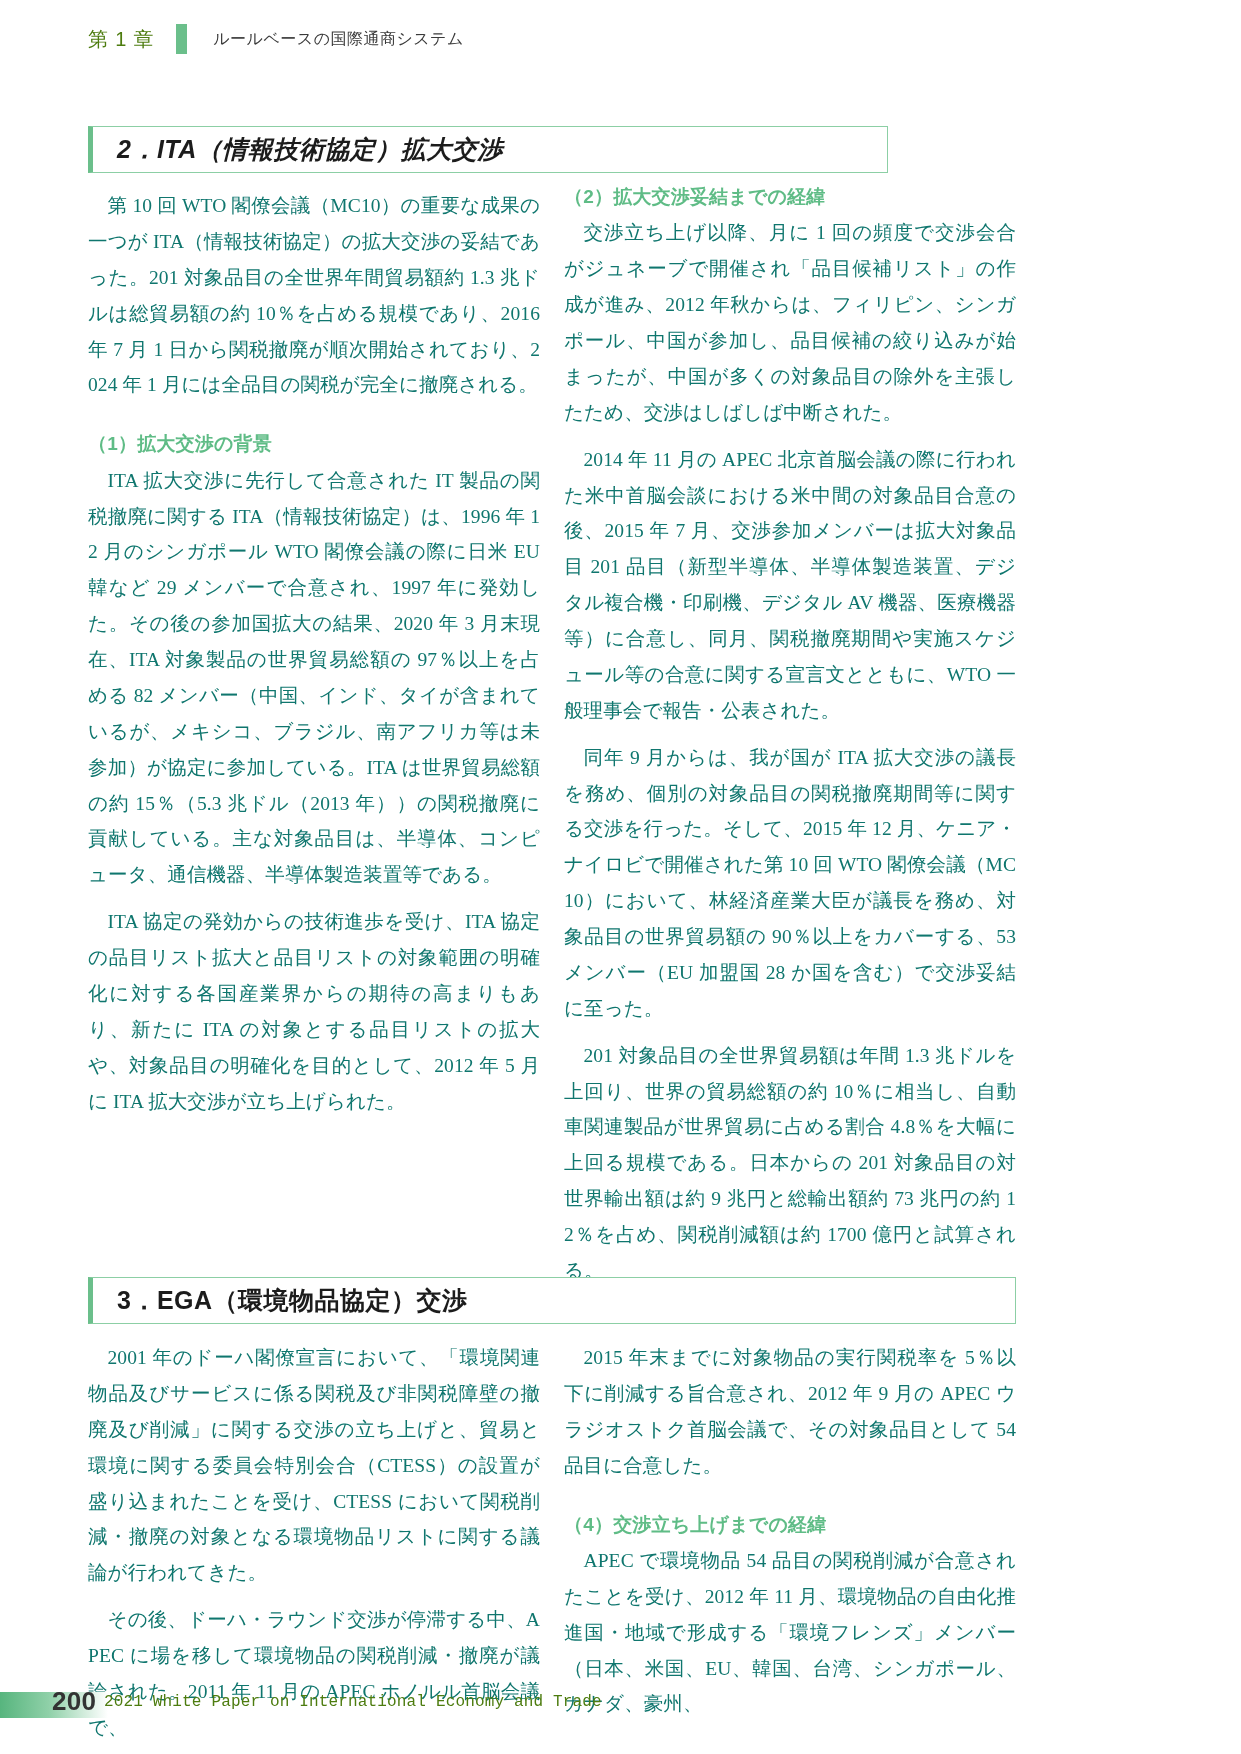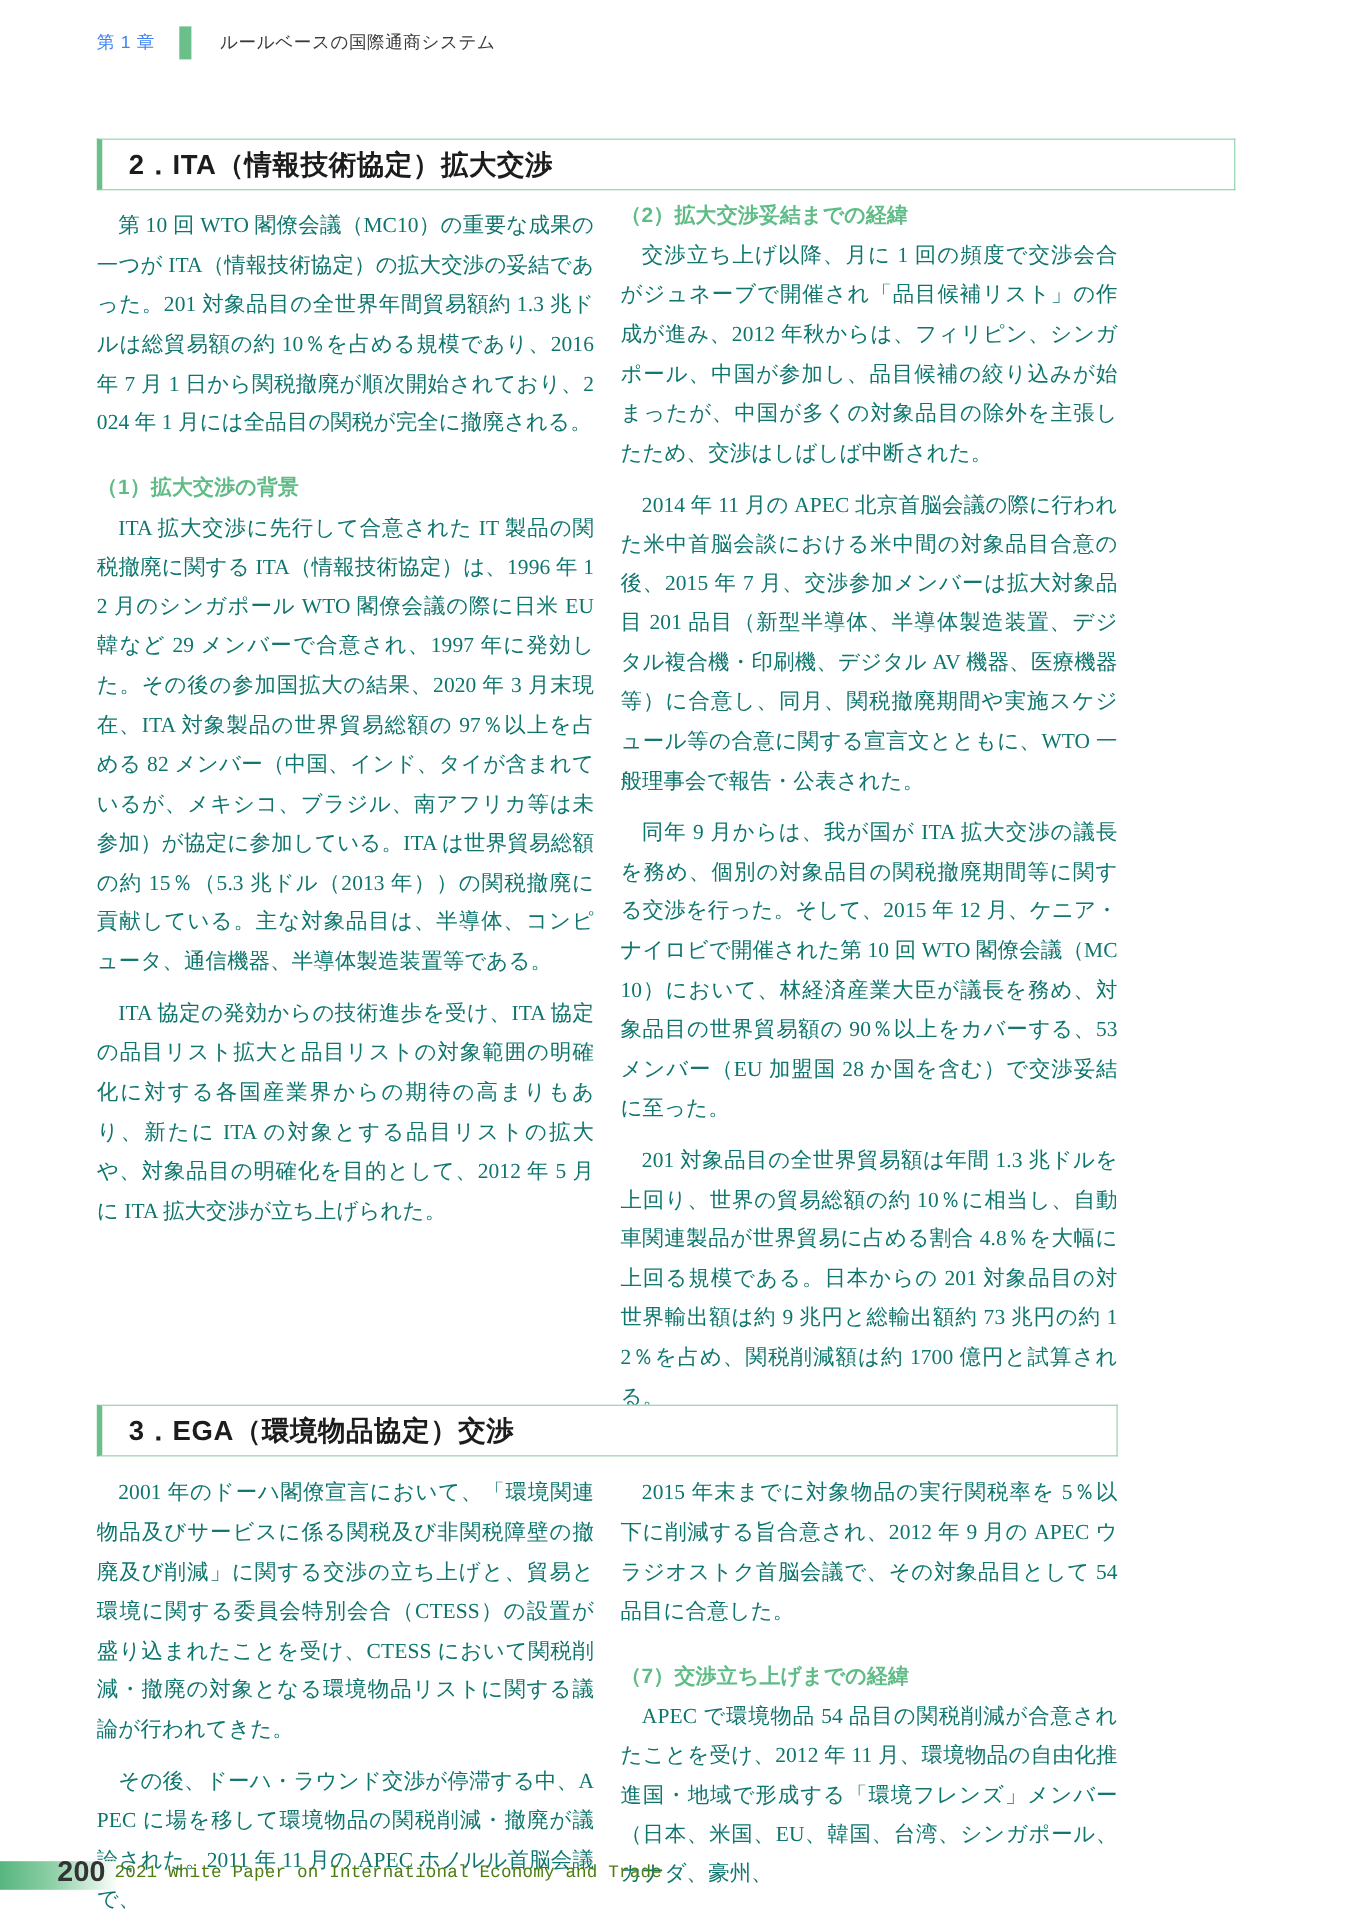--- a/index.html
+++ b/index.html
@@ -26,22 +26,22 @@
   .run-header {
     position: absolute;
     left: 88px;
     top: 22px;
     display: flex;
     align-items: center;
     height: 34px;
   }
   .run-header .chapter-no {
     font-family: "Liberation Sans", "DejaVu Sans", sans-serif;
-    font-size: 16px;
-    color: #3b82f6;
+    font-size: 20px;
+    color: #4d7c0f;
     letter-spacing: 0.04em;
     white-space: nowrap;
   }
   .run-header .chapter-bar {
     width: 11px;
     height: 30px;
     background: #6bbf8b;
     margin: 0 26px 0 22px;
     flex: none;
   }
@@ -66,21 +66,21 @@
   .section-box .section-label {
     font-family: "Liberation Sans", "DejaVu Sans", sans-serif;
     font-size: 25px;
     font-weight: bold;
     color: #1c1c1c;
     letter-spacing: 0.02em;
     padding-left: 24px;
     white-space: nowrap;
   }
 
-  #section-ita-box { left: 88px; top: 126px; width: 1035px; height: 47px; }
+  #section-ita-box { left: 88px; top: 126px; width: 800px; height: 47px; font-style: italic; }
   #section-ega-box { left: 88px; top: 1277px; width: 928px; height: 47px; }
 
   
   .col {
     position: absolute;
     width: 452px;
   }
   .col.left  { left: 88px; }
   .col.right { left: 564px; }
 
@@ -181,21 +181,21 @@
     <span class="section-label">3．EGA（環境物品協定）交渉</span>
   </div>
 
   <div class="col left" style="top: 1340px;">
     <p class="body">2001 年のドーハ閣僚宣言において、「環境関連物品及びサービスに係る関税及び非関税障壁の撤廃及び削減」に関する交渉の立ち上げと、貿易と環境に関する委員会特別会合（CTESS）の設置が盛り込まれたことを受け、CTESS において関税削減・撤廃の対象となる環境物品リストに関する議論が行われてきた。</p>
     <p class="body">その後、ドーハ・ラウンド交渉が停滞する中、APEC に場を移して環境物品の関税削減・撤廃が議論された。2011 年 11 月の APEC ホノルル首脳会議で、</p>
   </div>
 
   <div class="col right" style="top: 1340px;">
     <p class="body">2015 年末までに対象物品の実行関税率を 5％以下に削減する旨合意され、2012 年 9 月の APEC ウラジオストク首脳会議で、その対象品目として 54 品目に合意した。</p>
-    <h3 class="subhead spaced-top">（7）交渉立ち上げまでの経緯</h3>
+    <h3 class="subhead spaced-top">（4）交渉立ち上げまでの経緯</h3>
     <p class="body">APEC で環境物品 54 品目の関税削減が合意されたことを受け、2012 年 11 月、環境物品の自由化推進国・地域で形成する「環境フレンズ」メンバー（日本、米国、EU、韓国、台湾、シンガポール、カナダ、豪州、</p>
   </div>
 
   <div class="footer">
     <span class="grad-bar"></span>
     <span class="page-no">200</span>
     <span class="footer-title">2021 White Paper on International Economy and Trade</span>
   </div>
 
 </div>

